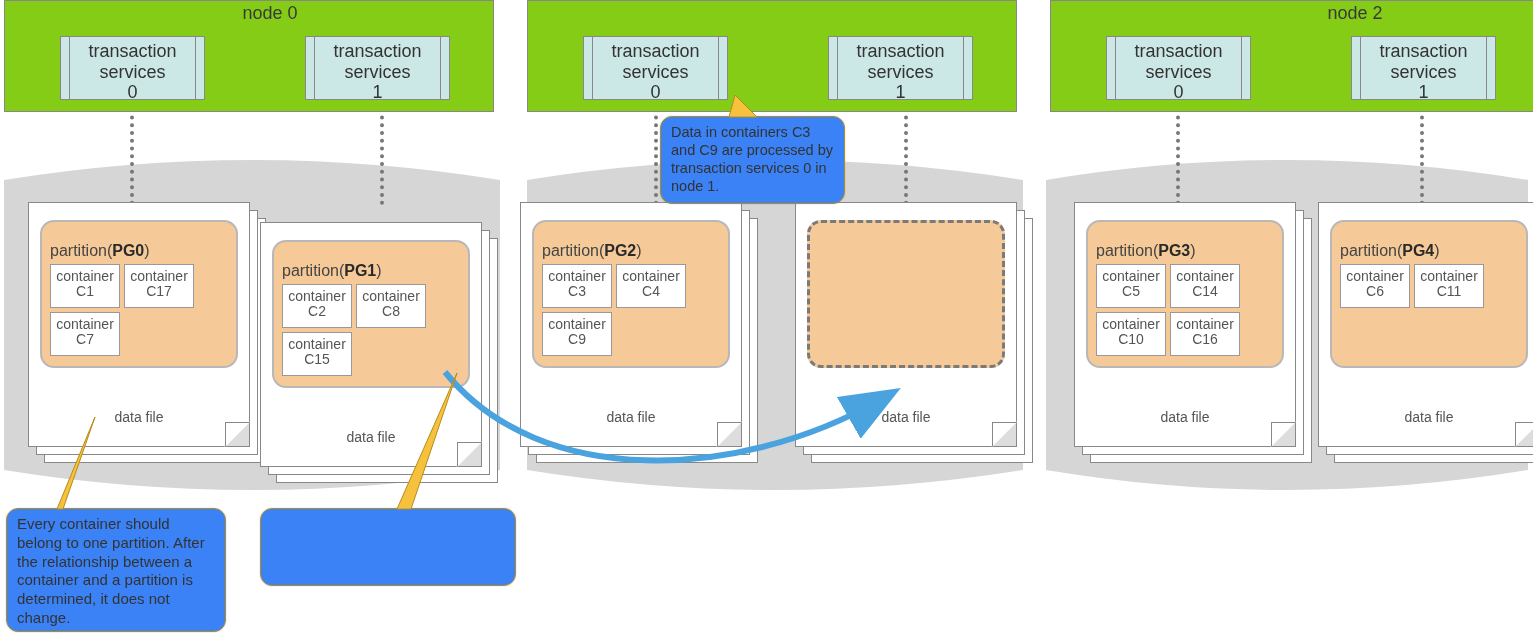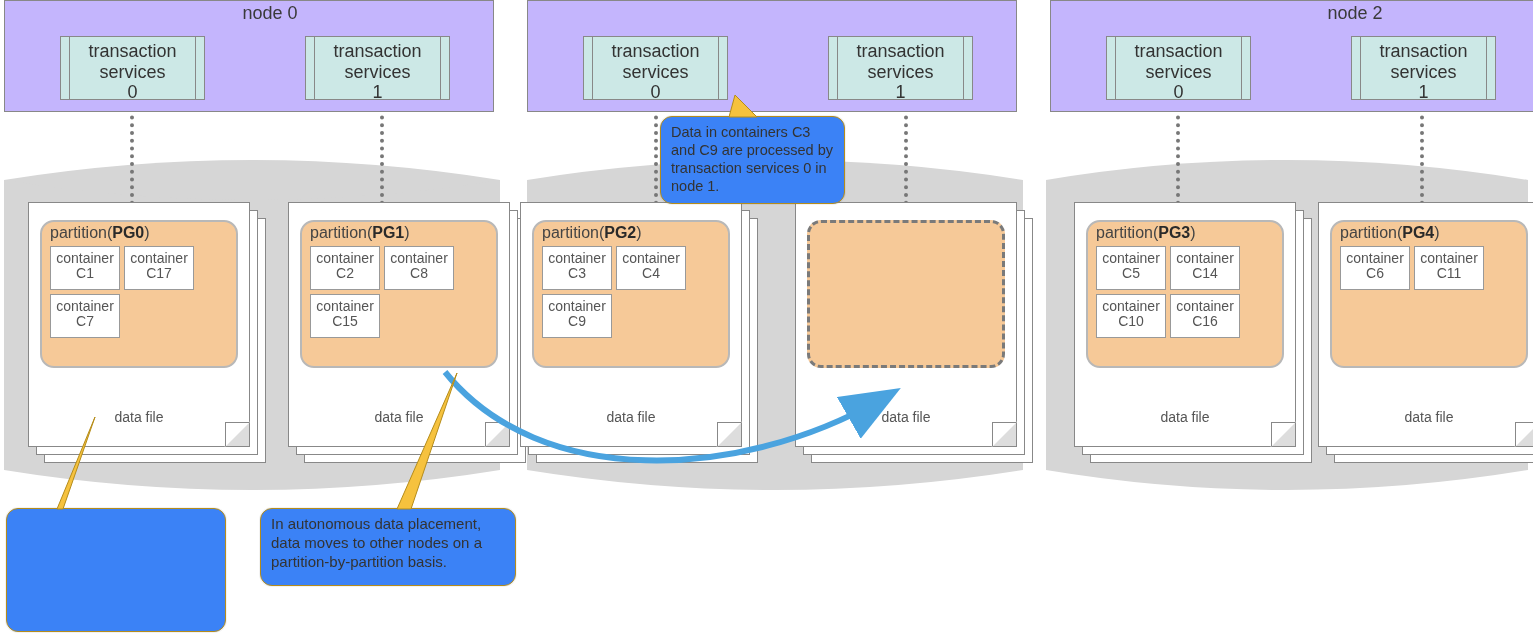--- a/index.html
+++ b/index.html
@@ -8,21 +8,21 @@
     background:#fff;
     width:1533px;
     height:644px;
     position:relative;
     color:#555;
   }
   .node-top{
     position:absolute;
     top:0;
     height:112px;
-    background:#c4b5fd;
+    background:#84cc16;
     border:1px solid #888;
     box-sizing:border-box;
     padding-left:42px;
   }
   .node-title{
     width:100%;
     text-align:center;
     font-size:18px;
     color:#3a3a3a;
     padding-top:2px;
@@ -90,21 +90,21 @@
     border:1px solid #888;
   }
   .partition{
     position:absolute;
     top:18px; left:12px; right:12px;
     height:148px;
     background:#f6c998;
     border:2px solid #b8b8b8;
     border-radius:14px;
     box-sizing:border-box;
-    padding:2px 8px;
+    padding:20px 8px;
   }
   .partition.dashed{
     background:#f6c998;
     border:3px dashed #7a7a7a;
   }
   .part-label{
     font-size:16px;
     color:#444;
     margin-bottom:4px;
   }
@@ -188,21 +188,21 @@
       <div class="partition">
         <div class="part-label">partition(<b>PG0</b>)</div>
         <div class="c-grid">
           <div class="c">container<br>C1</div>
           <div class="c">container<br>C17</div>
           <div class="c">container<br>C7</div>
         </div>
       </div>
       <div class="df-label">data file</div>
     </div>
-    <div class="file-stack" style="left: 288px;">
+    <div class="file-stack" style="left: 260px; margin-top: 20px;">
       <div class="sheet" style="transform: translate(16px, 16px);"></div>
       <div class="sheet" style="transform: translate(8px, 8px);"></div>
       <div class="sheet corner" style="transform: translate(0px, 0px);"></div>
       <div class="partition">
         <div class="part-label">partition(<b>PG1</b>)</div>
         <div class="c-grid">
           <div class="c">container<br>C2</div>
           <div class="c">container<br>C8</div>
           <div class="c">container<br>C15</div>
         </div>
@@ -272,27 +272,27 @@
 <svg style="position:absolute;left:0;top:0" width="1533" height="644">
   <defs>
     <marker id="arrh" markerWidth="12" markerHeight="12" refX="6" refY="4" orient="auto">
       <path d="M0,0 L10,4 L0,8 Z" fill="#4aa3df"></path>
     </marker>
   </defs>
   <path d="M445,372 C 540,490 740,480 880,400" stroke="#4aa3df" stroke-width="6" fill="none" marker-end="url(#arrh)"></path>
 </svg>
 
 <div class="callout" style="left:6px; top:508px; width:220px; height:124px">
+  <span>Every container should belong to one partition. After the relationship between a container and a partition is determined, it does not change.</span>
   <svg style="position:absolute; left:50px; top:-92px" width="60" height="94">
       <path d="M0,92 L6,92 L38,0 Z" fill="#f6c23e" stroke="#b58c1a"></path>
     </svg>
 </div>
 
 <div class="callout" style="left:260px; top:508px; width:256px; height:78px">
-  <span>In autonomous data placement, data moves to other nodes on a partition-by-partition basis.</span>
   <svg style="position:absolute; left:136px; top:-136px" width="80" height="138">
       <path d="M0,136 L14,136 L60,0 Z" fill="#f6c23e" stroke="#b58c1a"></path>
     </svg>
 </div>
 
 <div class="callout" style="left:660px; top:116px; width:185px; height:88px; font-size:14.5px">
   <span>Data in containers C3 and C9 are processed by transaction services 0 in node 1.</span>
   <svg style="position:absolute; left:68px; top:-22px" width="40" height="24">
       <path d="M0,22 L28,22 L6,0 Z" fill="#f6c23e" stroke="#b58c1a"></path>
     </svg>

